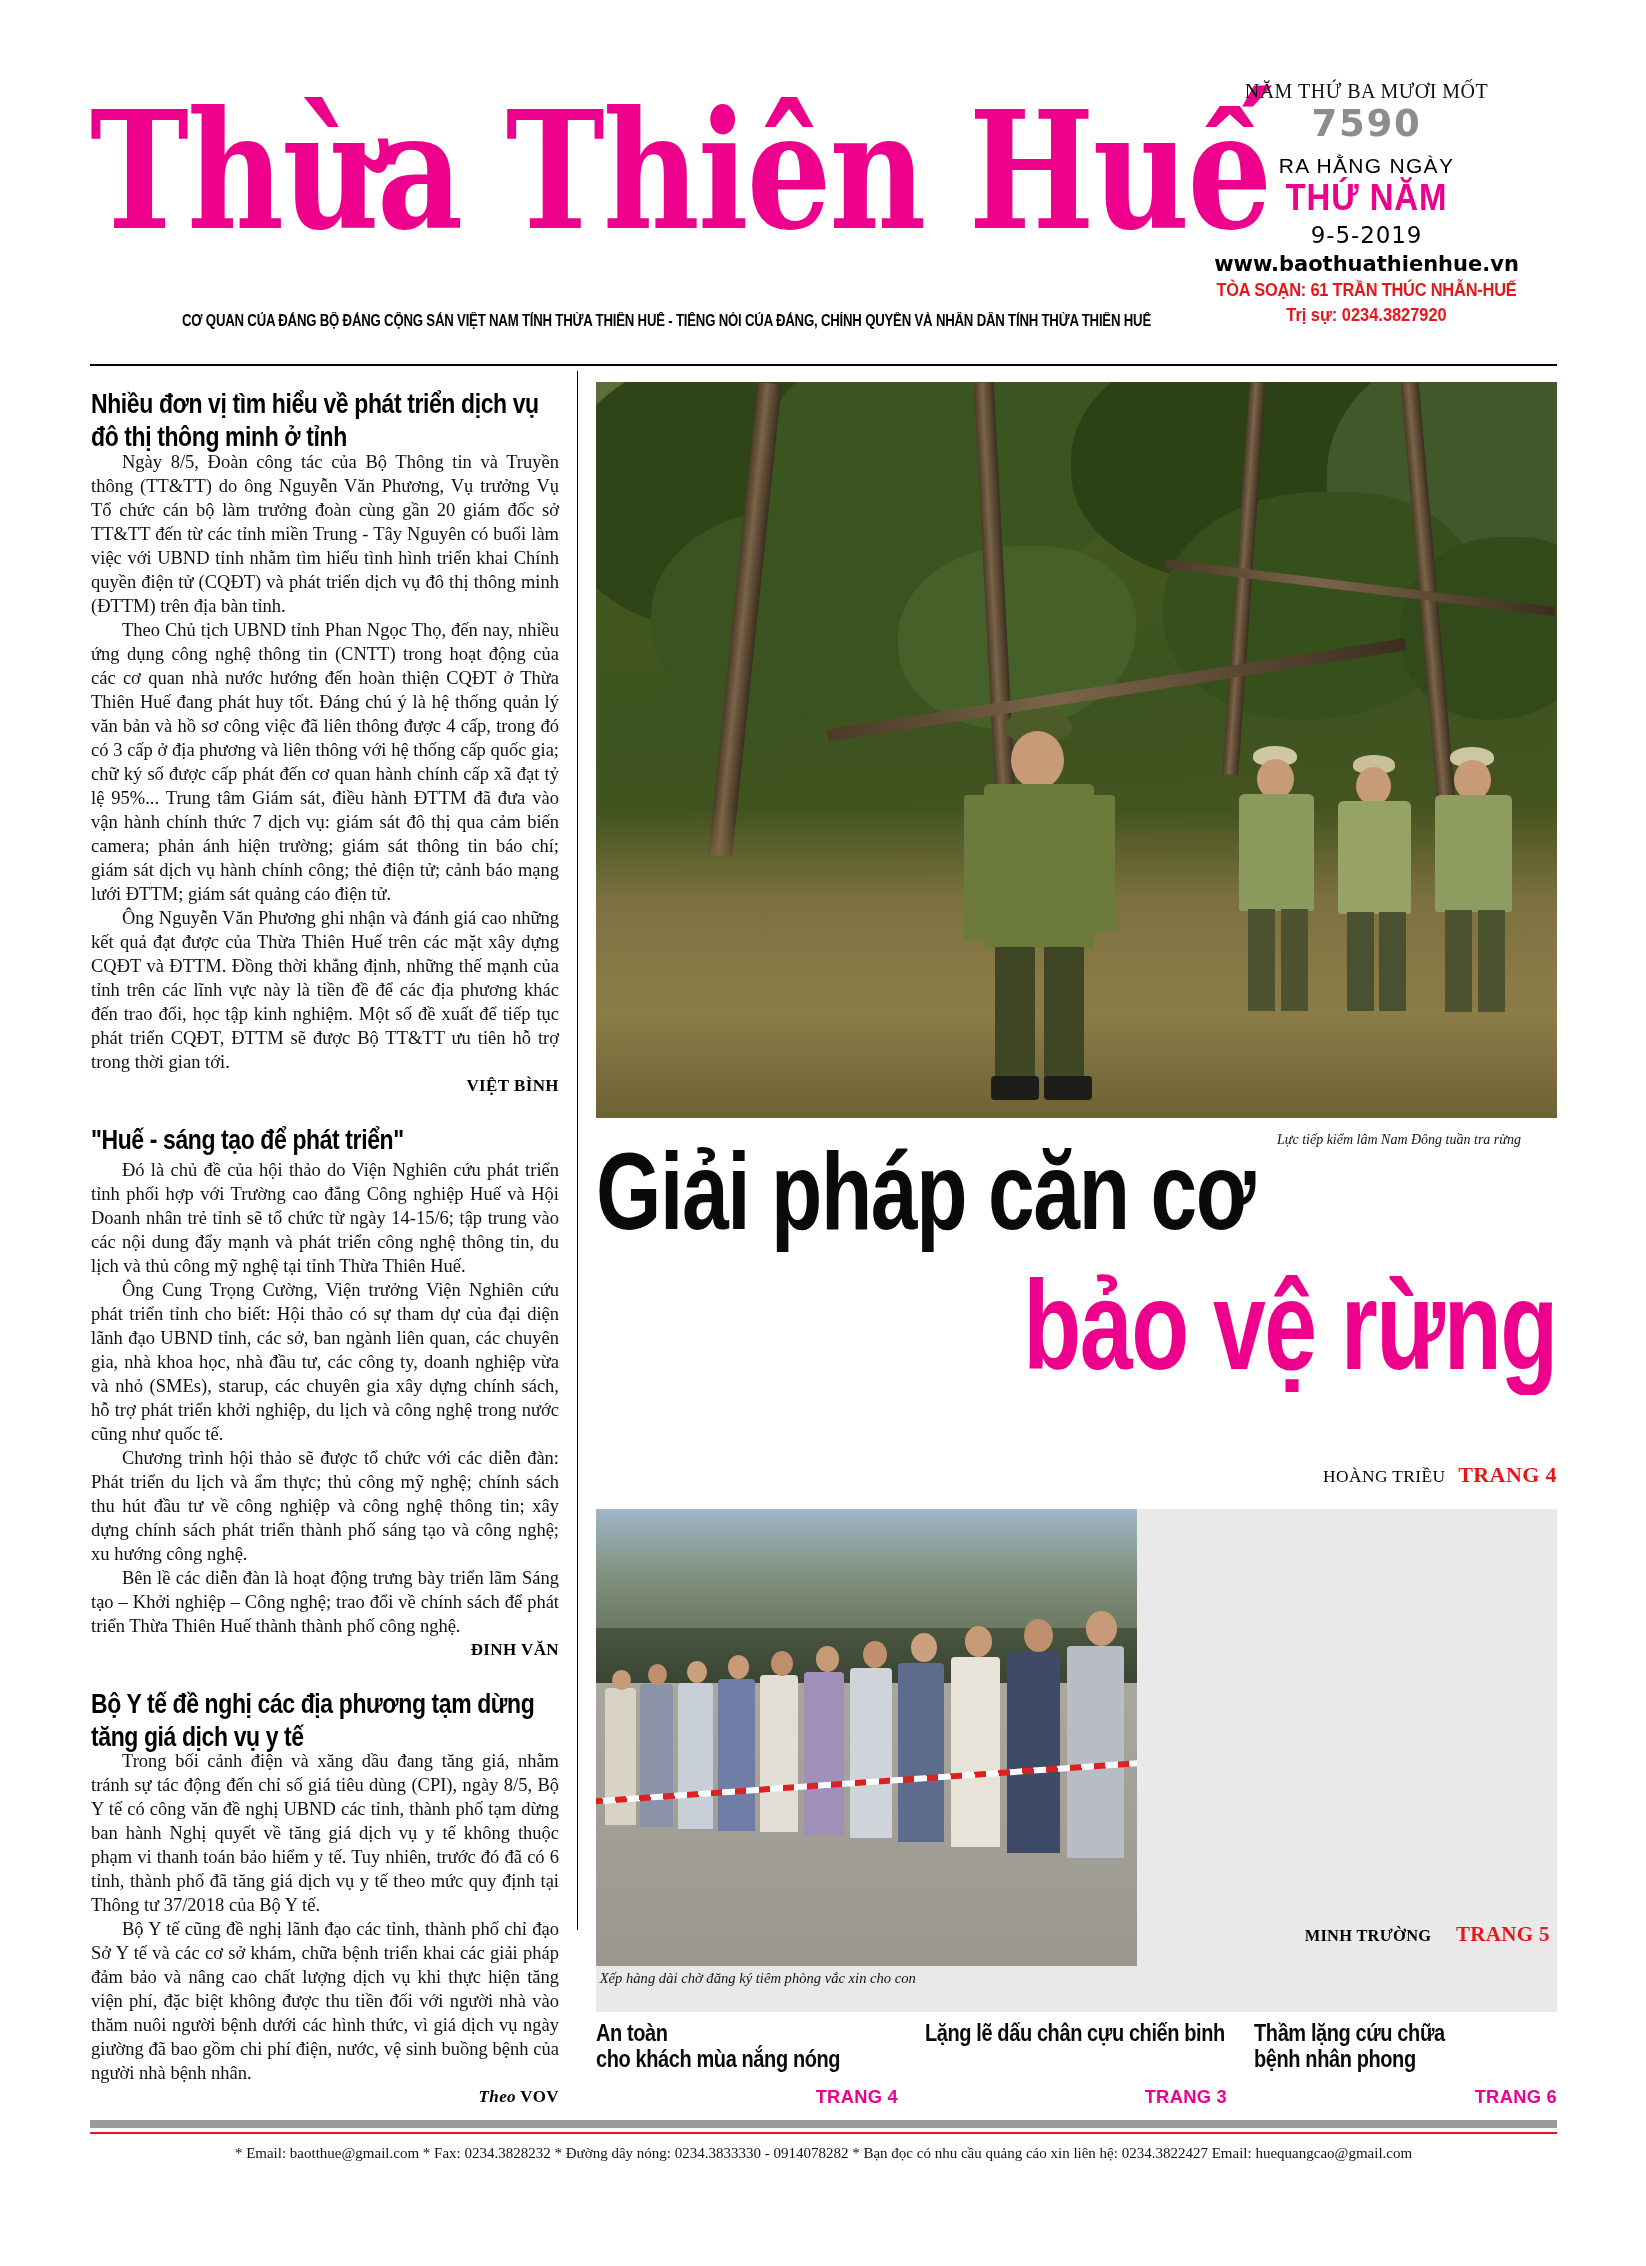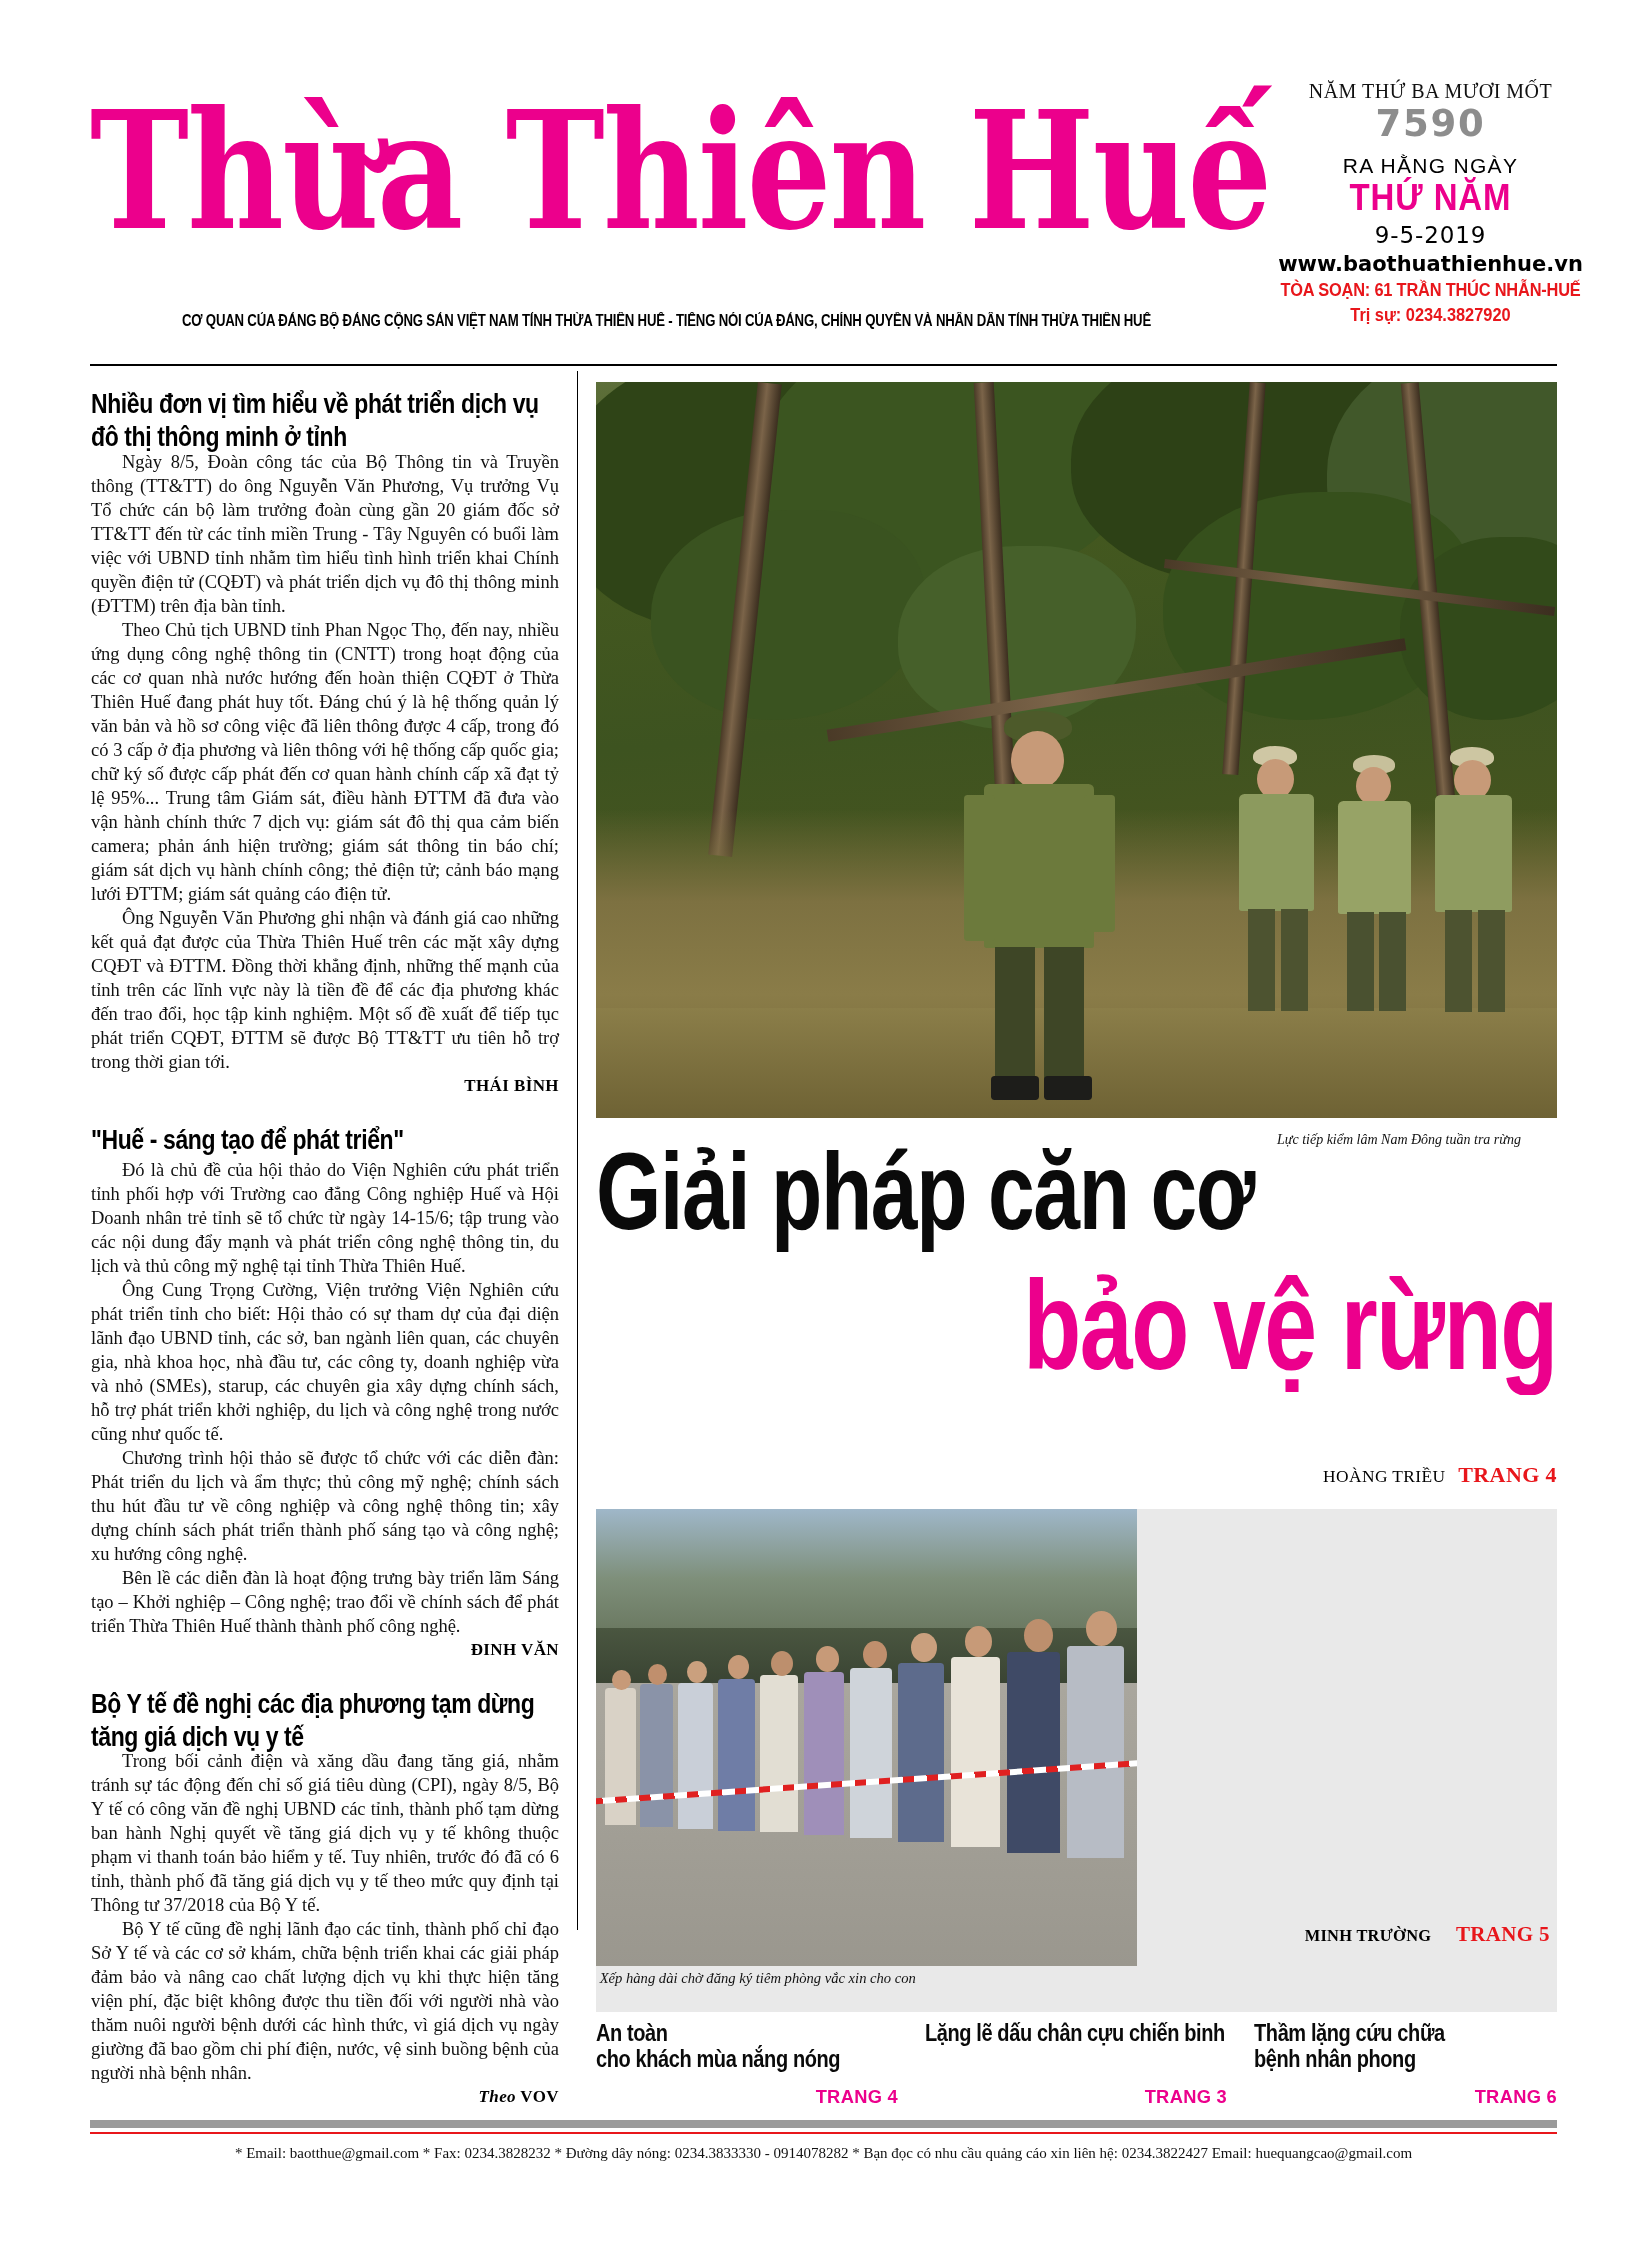--- a/index.html
+++ b/index.html
@@ -38,21 +38,21 @@
     font-weight:700;
     font-size:13.2px;
     letter-spacing:-0.2px;
     color:#000;
     transform:scaleY(1.18);
     transform-origin:center top;
     white-space:nowrap;
   }
 
   .mast-right{
-    position:absolute; left:1248px; top:80px; width:365px;
+    position:absolute; left:1184px; top:80px; width:365px;
     text-align:center;
   }
   .mr-year{
     font-family:"Liberation Serif", serif;
     font-size:20px; letter-spacing:0.5px; color:#111;
     transform:scaleY(1.05);
   }
   .mr-issue{
     font-family:"DejaVu Sans", sans-serif;
     font-weight:700;
@@ -341,21 +341,21 @@
 
   <div class="leftcol">
 
     <div>
       <div class="hl">Nhiều đơn vị tìm hiểu về phát triển dịch vụ đô thị thông minh ở tỉnh</div>
       <div class="body">
         <p>Ngày 8/5, Đoàn công tác của Bộ Thông tin và Truyền thông (TT&amp;TT) do ông Nguyễn Văn Phương, Vụ trưởng Vụ Tổ chức cán bộ làm trưởng đoàn cùng gần 20 giám đốc sở TT&amp;TT đến từ các tỉnh miền Trung - Tây Nguyên có buổi làm việc với UBND tỉnh nhằm tìm hiểu tình hình triển khai Chính quyền điện tử (CQĐT) và phát triển dịch vụ đô thị thông minh (ĐTTM) trên địa bàn tỉnh.</p>
         <p>Theo Chủ tịch UBND tỉnh Phan Ngọc Thọ, đến nay, nhiều ứng dụng công nghệ thông tin (CNTT) trong hoạt động của các cơ quan nhà nước hướng đến hoàn thiện CQĐT ở Thừa Thiên Huế đang phát huy tốt. Đáng chú ý là hệ thống quản lý văn bản và hồ sơ công việc đã liên thông được 4 cấp, trong đó có 3 cấp ở địa phương và liên thông với hệ thống cấp quốc gia; chữ ký số được cấp phát đến cơ quan hành chính cấp xã đạt tỷ lệ 95%... Trung tâm Giám sát, điều hành ĐTTM đã đưa vào vận hành chính thức 7 dịch vụ: giám sát đô thị qua cảm biến camera; phản ánh hiện trường; giám sát thông tin báo chí; giám sát dịch vụ hành chính công; thẻ điện tử; cảnh báo mạng lưới ĐTTM; giám sát quảng cáo điện tử.</p>
         <p>Ông Nguyễn Văn Phương ghi nhận và đánh giá cao những kết quả đạt được của Thừa Thiên Huế trên các mặt xây dựng CQĐT và ĐTTM. Đồng thời khẳng định, những thế mạnh của tỉnh trên các lĩnh vực này là tiền đề để các địa phương khác đến trao đổi, học tập kinh nghiệm. Một số đề xuất để tiếp tục phát triển CQĐT, ĐTTM sẽ được Bộ TT&amp;TT ưu tiên hỗ trợ trong thời gian tới.</p>
       </div>
-      <div class="byline">THÁI BÌNH</div>
+      <div class="byline">VIỆT BÌNH</div>
     </div>
 
     <div class="gap"></div>
 
     <div>
       <div class="hl hl2">"Huế - sáng tạo để phát triển"</div>
       <div class="body">
         <p>Đó là chủ đề của hội thảo do Viện Nghiên cứu phát triển tỉnh phối hợp với Trường cao đẳng Công nghiệp Huế và Hội Doanh nhân trẻ tỉnh sẽ tổ chức từ ngày 14-15/6; tập trung vào các nội dung đẩy mạnh và phát triển công nghệ thông tin, du lịch và thủ công mỹ nghệ tại tỉnh Thừa Thiên Huế.</p>
         <p>Ông Cung Trọng Cường, Viện trưởng Viện Nghiên cứu phát triển tỉnh cho biết: Hội thảo có sự tham dự của đại diện lãnh đạo UBND tỉnh, các sở, ban ngành liên quan, các chuyên gia, nhà khoa học, nhà đầu tư, các công ty, doanh nghiệp vừa và nhỏ (SMEs), starup, các chuyên gia xây dựng chính sách, hỗ trợ phát triển khởi nghiệp, du lịch và công nghệ trong nước cũng như quốc tế.</p>
         <p>Chương trình hội thảo sẽ được tổ chức với các diễn đàn: Phát triển du lịch và ẩm thực; thủ công mỹ nghệ; chính sách thu hút đầu tư về công nghiệp và công nghệ thông tin; xây dựng chính sách phát triển thành phố sáng tạo và công nghệ; xu hướng công nghệ.</p>

